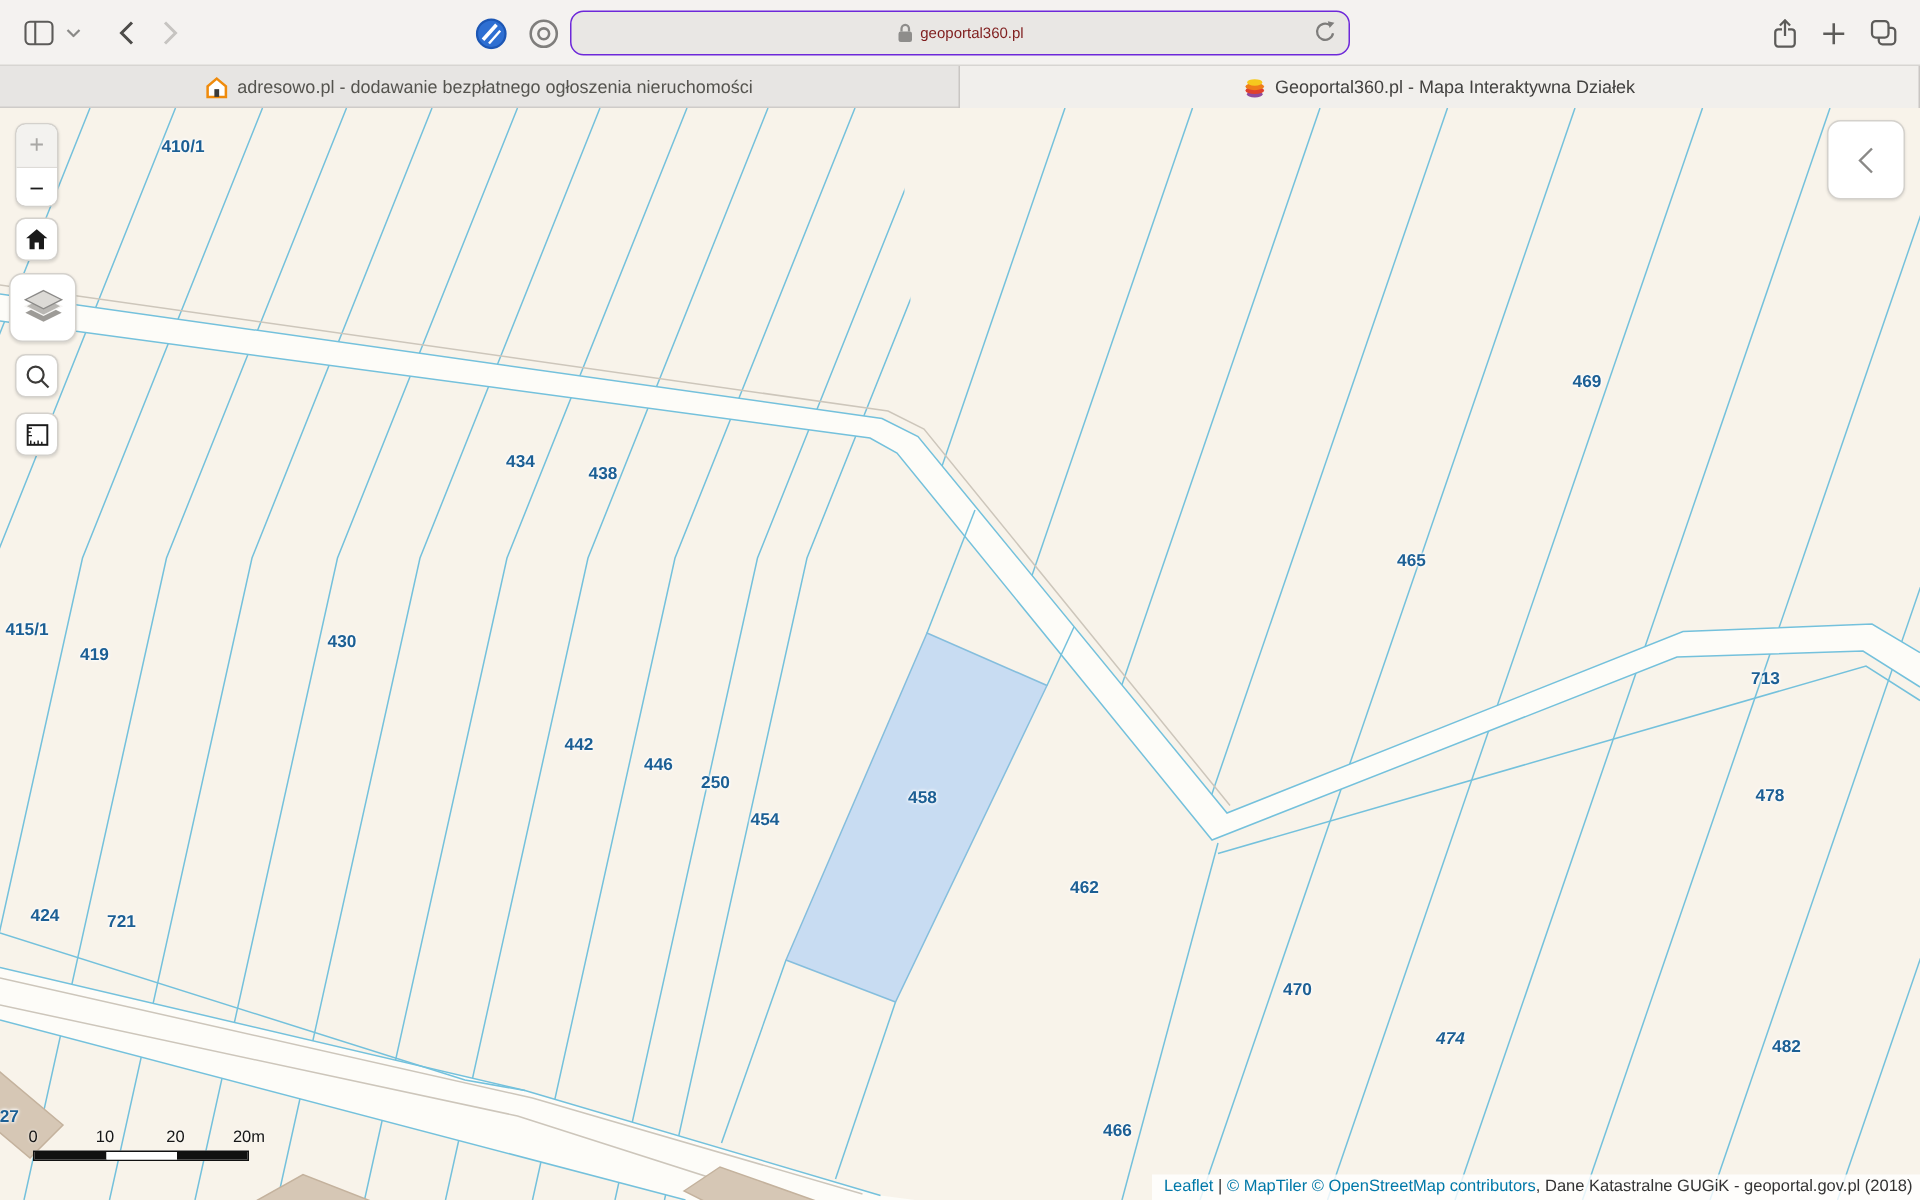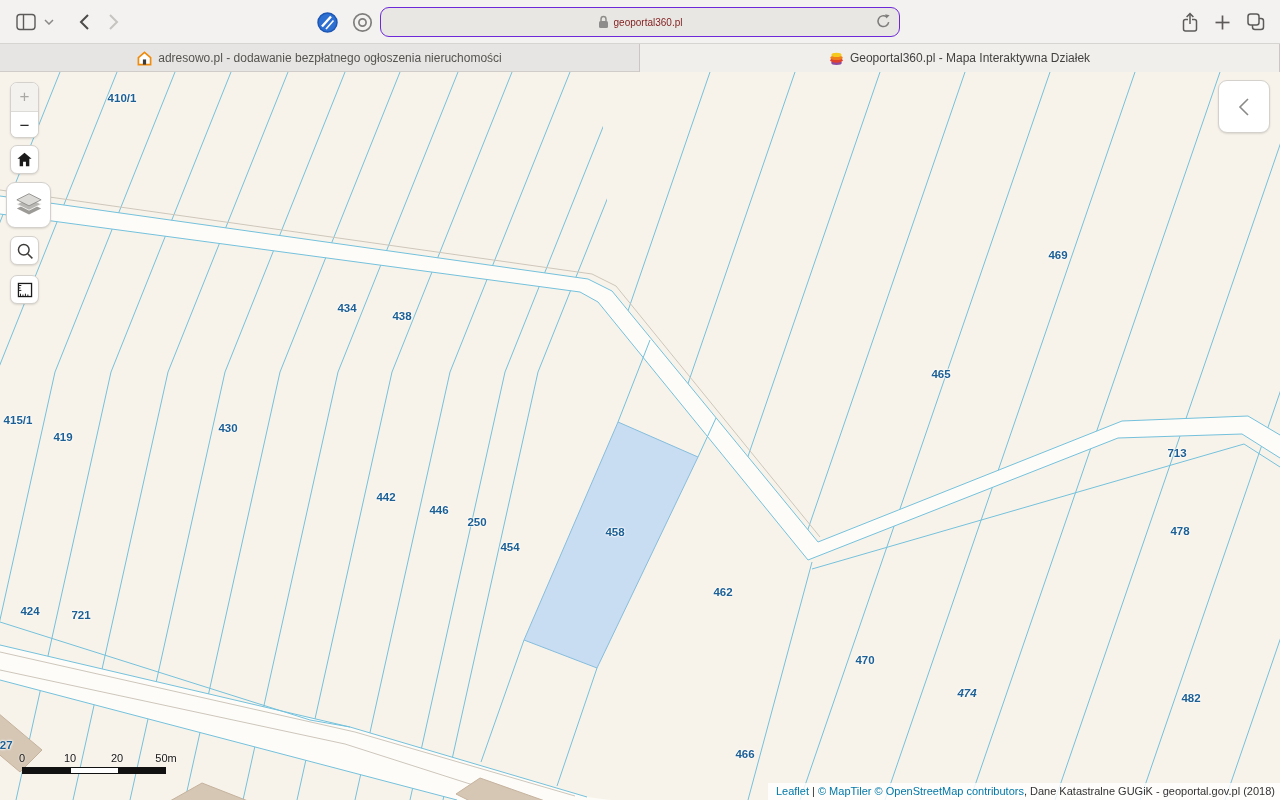--- a/index.html
+++ b/index.html
@@ -295,21 +295,21 @@
     <svg width="16" height="22" viewBox="0 0 16 22">
       <polyline points="12,3 4,11 12,19" fill="none" stroke="#8a8987" stroke-width="1.6"></polyline>
     </svg>
   </div>
 
   <div class="scalebar">
     <div class="nums" id="scale-nums">
         <span style="left: 6px;">0</span>
         <span style="left: 54px;">10</span>
         <span style="left: 101px;">20</span>
-        <span style="left: 150px;">50m</span>
+        <span style="left: 150px;">20m</span>
       </div>
     <div class="bar">
       <div class="seg" style="width:48px; background:#111;"></div>
       <div class="seg" style="width:47px; background:#fff;"></div>
       <div class="seg" style="width:47px; background:#111;"></div>
     </div>
   </div>
 
   <div class="attribution" id="attribution"><a href="#">Leaflet</a><span> | </span><a href="#">© MapTiler</a><span> </span><a href="#">© OpenStreetMap contributors</a><span>, Dane Katastralne GUGiK - geoportal.gov.pl (2018)</span></div>
 </div>

